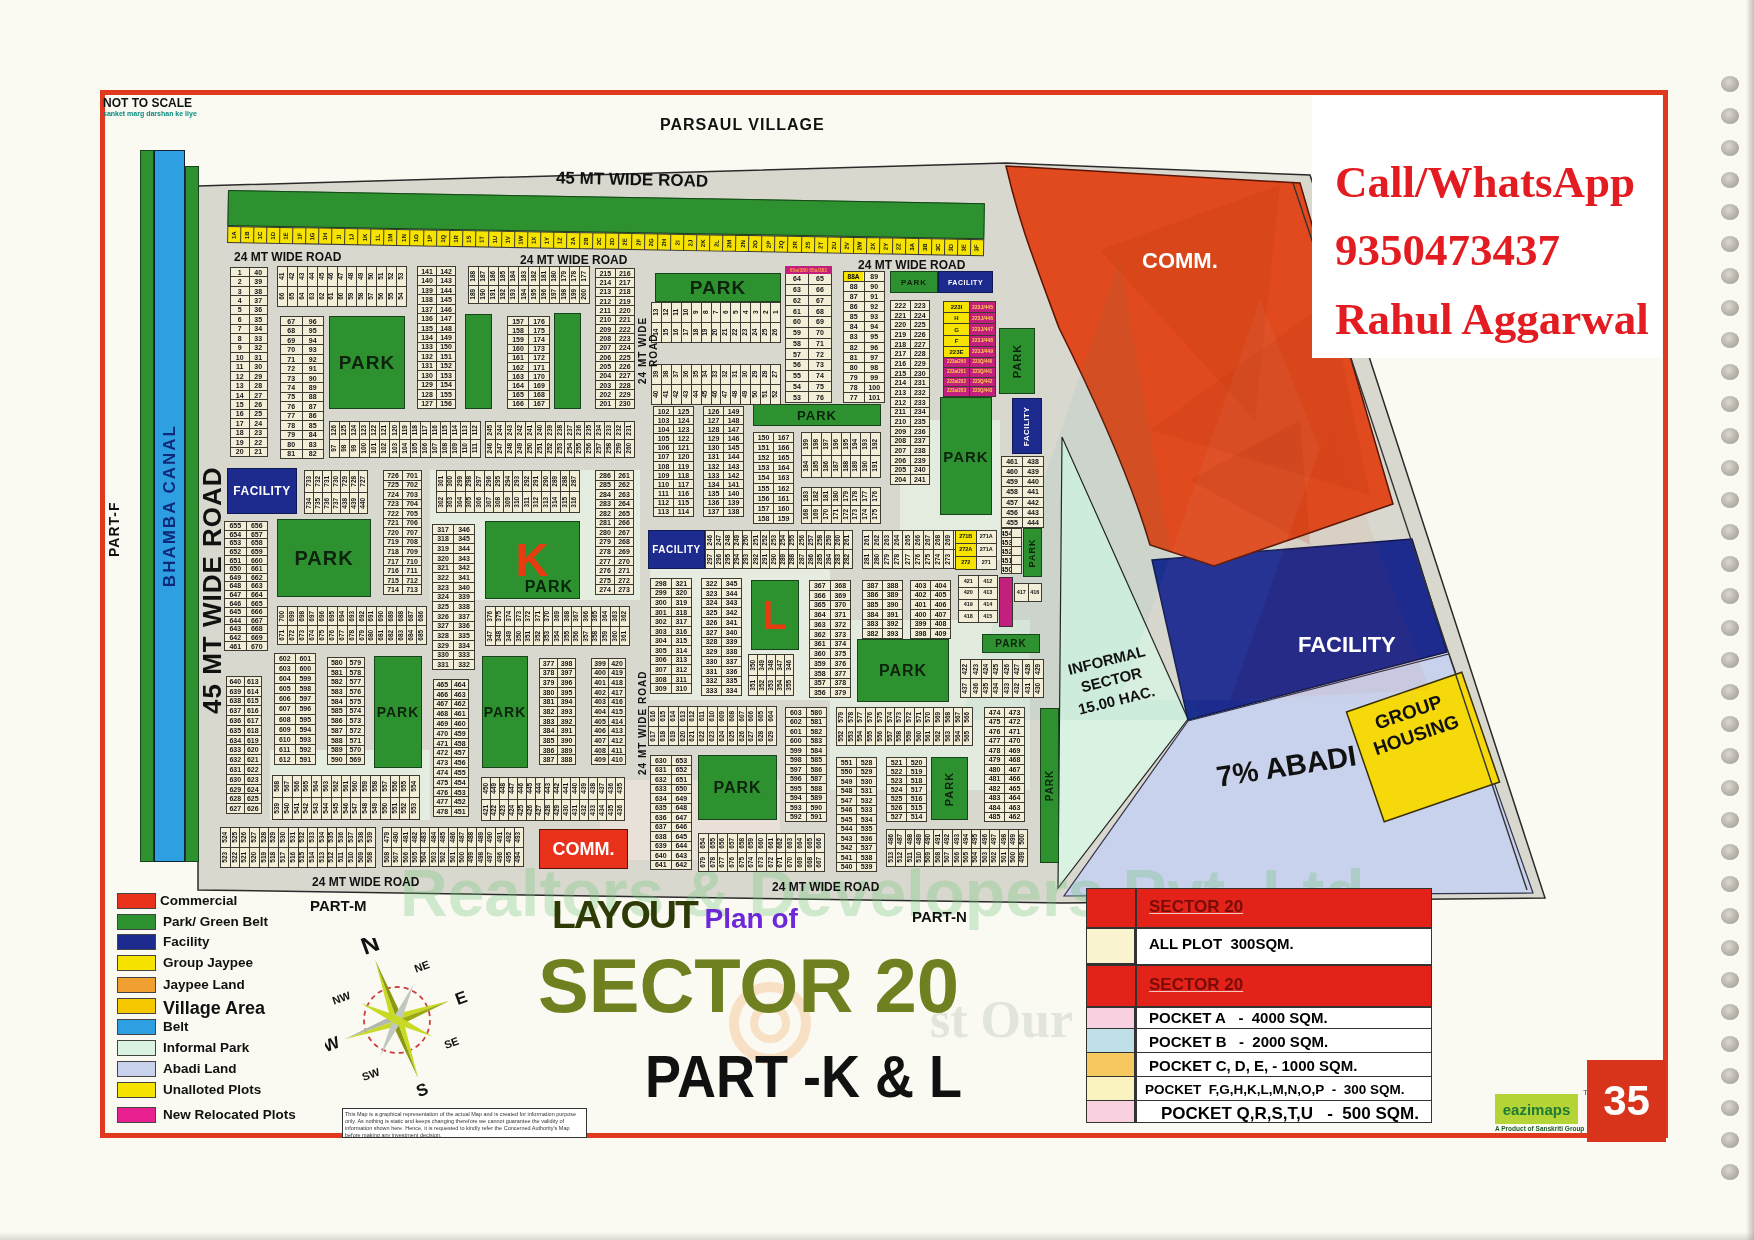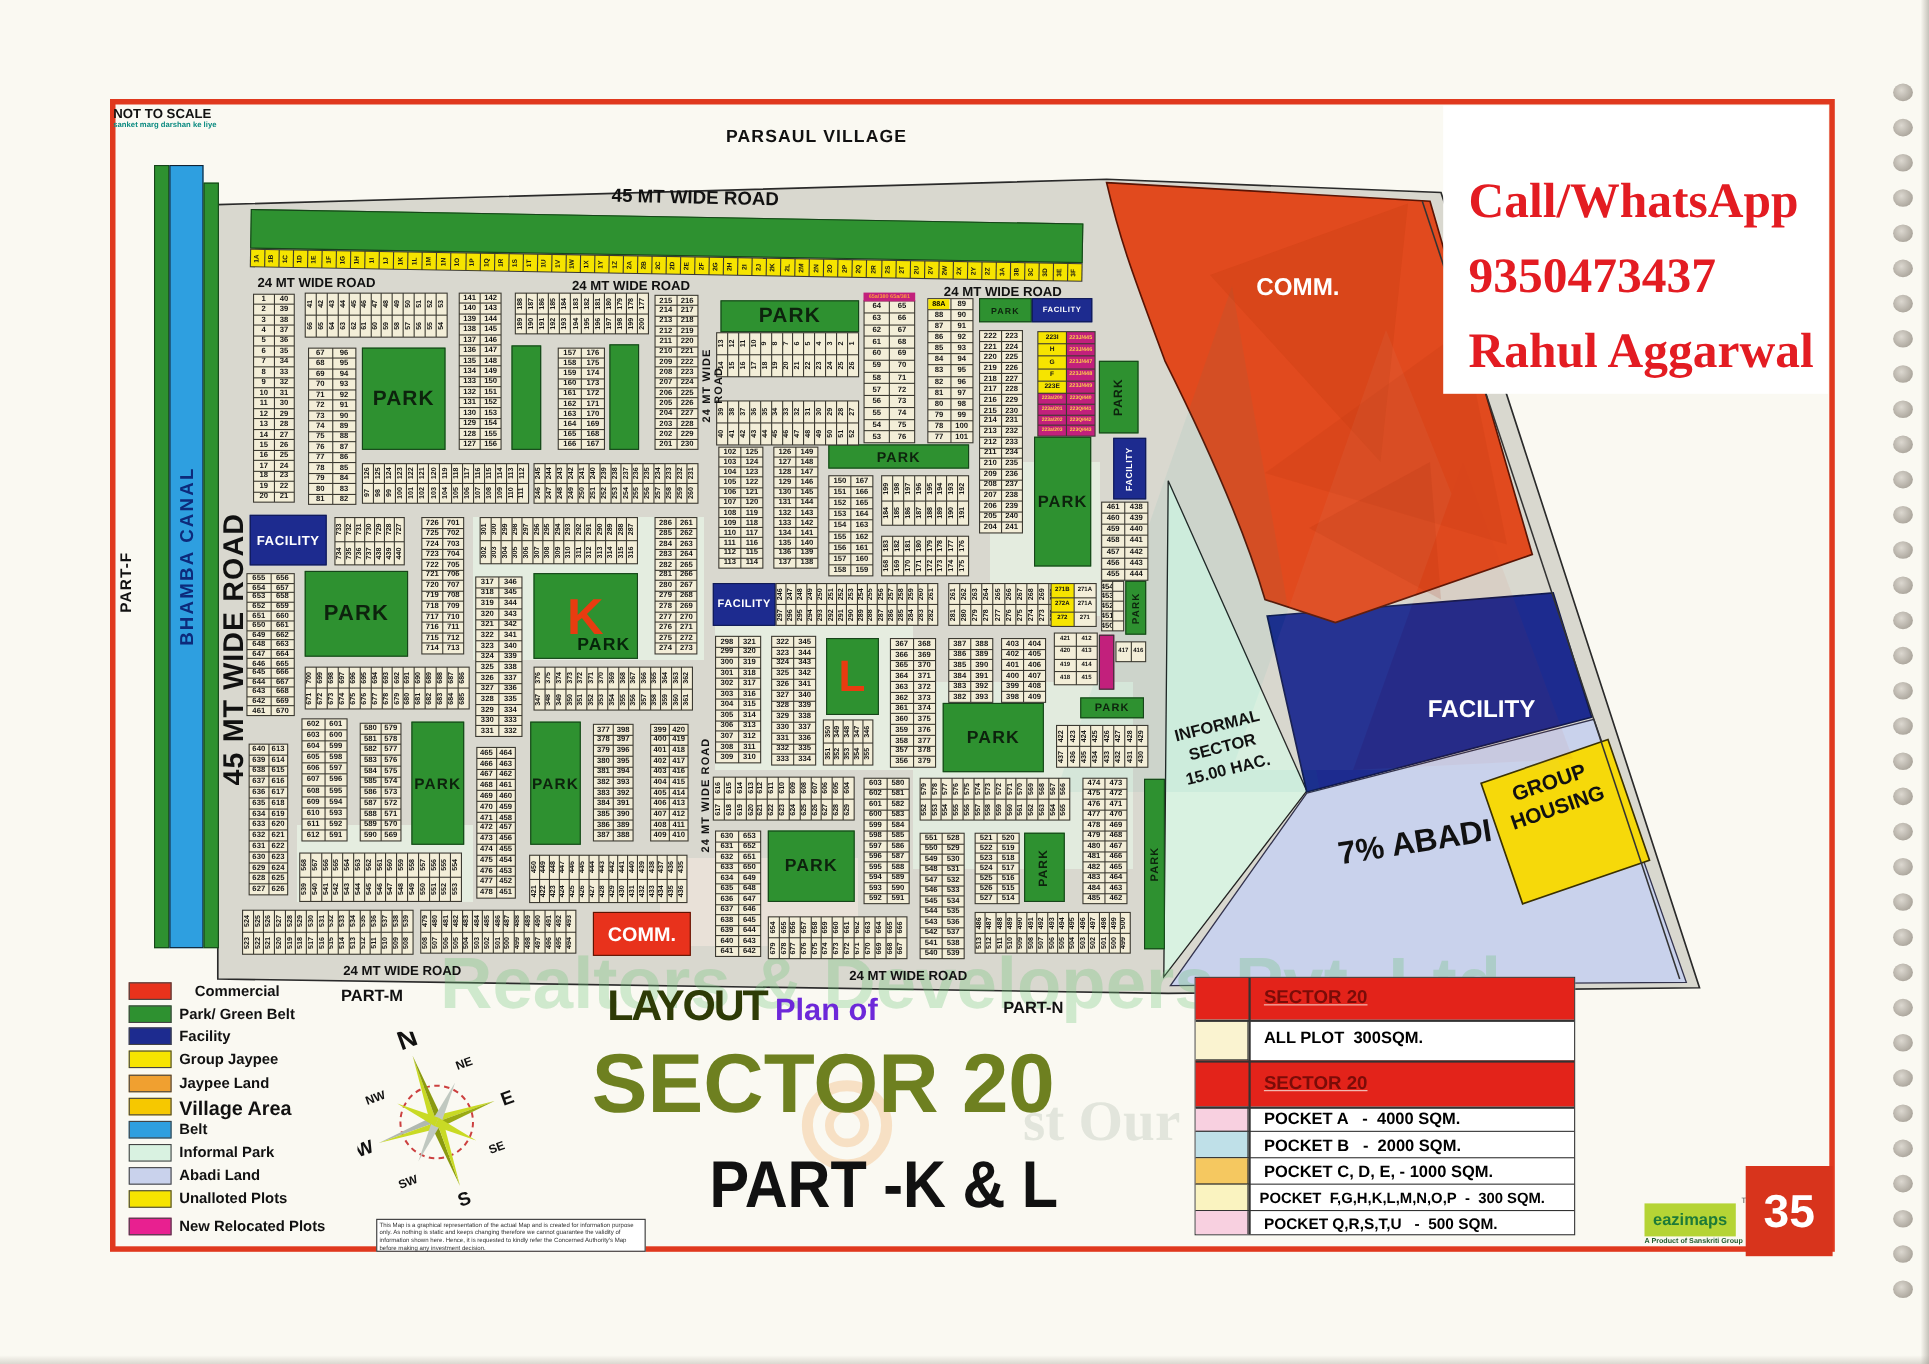--- a/index.html
+++ b/index.html
@@ -3060,21 +3060,21 @@
 <div class="lbl" style="left:310px;top:897px;font-size:15px">PART-M</div>
 <div class="lbl" style="left:912px;top:908px;font-size:15px">PART-N</div>
 <div class="lbl" style="left:1142px;top:248px;font-size:22px;color:#fff;z-index:8">COMM.</div>
 <div class="lbl" style="left:1298px;top:632px;font-size:22px;color:#fff;z-index:8">FACILITY</div>
 <div class="lbl" style="left:1072px;top:650px;font-size:15px;z-index:8;transform:rotate(-14deg);text-align:center;line-height:1.35">INFORMAL<br>SECTOR<br>15.00 HAC.</div>
 <div class="lbl" style="left:1216px;top:750px;font-size:29px;z-index:8;transform:rotate(-9deg)">7% ABADI</div>
 <div class="lbl" style="left:1368px;top:700px;font-size:19px;z-index:8;transform:rotate(-19deg);text-align:center;line-height:1.25">GROUP<br>HOUSING</div>
 <div class="abs" style="left:1312px;top:96px;width:350px;height:262px;background:#fff;z-index:9"></div>
 <div class="abs" style="left:1335px;top:148px;z-index:10;font-family:'Liberation Serif',serif;font-weight:bold;color:#e31c22;font-size:45px;line-height:1.52">Call/WhatsApp<br>9350473437<br>Rahul Aggarwal</div>
 <div class="abs" style="left:117px;top:893px;width:39px;height:16px;background:#e8321c;border:1px solid #444;z-index:8"></div>
-<div class="lbl" style="left:177px;top:893px;font-size:13.5px">Commercial</div>
+<div class="lbl" style="left:160px;top:893px;font-size:13.5px">Commercial</div>
 <div class="abs" style="left:117px;top:914px;width:39px;height:16px;background:#2e9130;border:1px solid #444;z-index:8"></div>
 <div class="lbl" style="left:163px;top:914px;font-size:13.5px">Park/ Green Belt</div>
 <div class="abs" style="left:117px;top:934px;width:39px;height:16px;background:#1d2b8f;border:1px solid #444;z-index:8"></div>
 <div class="lbl" style="left:163px;top:934px;font-size:13.5px">Facility</div>
 <div class="abs" style="left:117px;top:955px;width:39px;height:16px;background:#f6e400;border:1px solid #444;z-index:8"></div>
 <div class="lbl" style="left:163px;top:955px;font-size:13.5px">Group Jaypee</div>
 <div class="abs" style="left:117px;top:977px;width:39px;height:16px;background:#f0a030;border:1px solid #444;z-index:8"></div>
 <div class="lbl" style="left:163px;top:977px;font-size:13.5px">Jaypee Land</div>
 <div class="abs" style="left:117px;top:998px;width:39px;height:16px;background:#f6c800;border:1px solid #444;z-index:8"></div>
 <div class="lbl" style="left:163px;top:998px;font-size:18px">Village Area</div>
@@ -3132,21 +3132,21 @@
 <div style="position:absolute;left:0;top:140px;width:48px;height:24px;background:#bfe0e8;border:1.5px solid #333;border-left:0;border-top:0"></div>
 <div style="position:absolute;left:0;top:140px;width:100%;height:24px;border-bottom:1.5px solid #333"></div>
 <div style="position:absolute;left:62px;top:144px;font-size:15px">POCKET B&nbsp;&nbsp; -&nbsp; 2000 SQM.</div>
 <div style="position:absolute;left:0;top:164px;width:48px;height:24px;background:#f5c860;border-right:1.5px solid #333;border-bottom:1.5px solid #333"></div>
 <div style="position:absolute;left:0;top:164px;width:100%;height:24px;border-bottom:1.5px solid #333"></div>
 <div style="position:absolute;left:62px;top:168px;font-size:15px">POCKET C, D, E, - 1000 SQM.</div>
 <div style="position:absolute;left:0;top:188px;width:48px;height:24px;background:#faf3c0;border-right:1.5px solid #333;border-bottom:1.5px solid #333"></div>
 <div style="position:absolute;left:0;top:188px;width:100%;height:24px;border-bottom:1.5px solid #333"></div>
 <div style="position:absolute;left:58px;top:193px;font-size:13.5px">POCKET&nbsp; F,G,H,K,L,M,N,O,P&nbsp; -&nbsp; 300 SQM.</div>
 <div style="position:absolute;left:0;top:212px;width:48px;height:21px;background:#f8d0e0;border-right:1.5px solid #333"></div>
-<div style="position:absolute;left:62px;top:215px;font-size:14px">POCKET Q,R,S,T,U&nbsp;&nbsp; -&nbsp; 500 SQM.</div>
+<div style="position:absolute;left:74px;top:215px;font-size:17px">POCKET Q,R,S,T,U&nbsp;&nbsp; -&nbsp; 500 SQM.</div>
 <div style="position:absolute;left:48px;top:0;width:1.5px;height:100%;background:#333"></div>
 <div style="position:absolute;left:0;top:38px;width:100%;height:1.5px;background:#333"></div>
 <div style="position:absolute;left:0;top:75px;width:100%;height:1.5px;background:#333"></div>
 <div style="position:absolute;left:0;top:117px;width:100%;height:1.5px;background:#333"></div>
 </div>
 <div class="abs" style="left:1495px;top:1094px;z-index:9">
 <div style="width:83px;height:30px;background:#b5d435;display:flex;align-items:center;justify-content:center;color:#1d7a38;font-weight:bold;font-size:15px">eazimaps</div>
 <div style="font-size:6.5px;color:#1d5a2c;margin-top:1px;font-weight:bold;text-align:center">A Product of Sanskriti Group</div>
 <div style="position:absolute;right:-9px;top:-5px;font-size:7px;color:#444">TM</div>
 </div>

